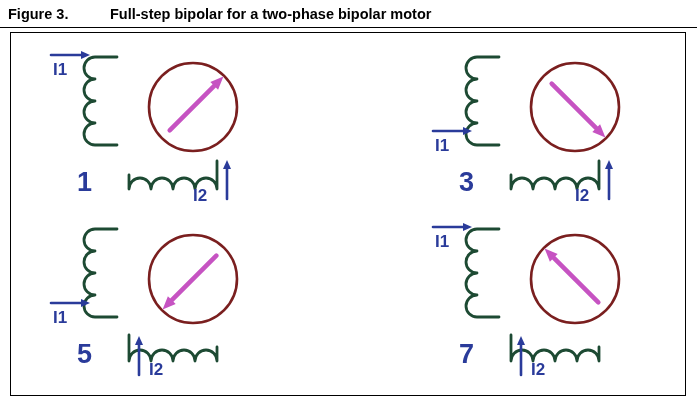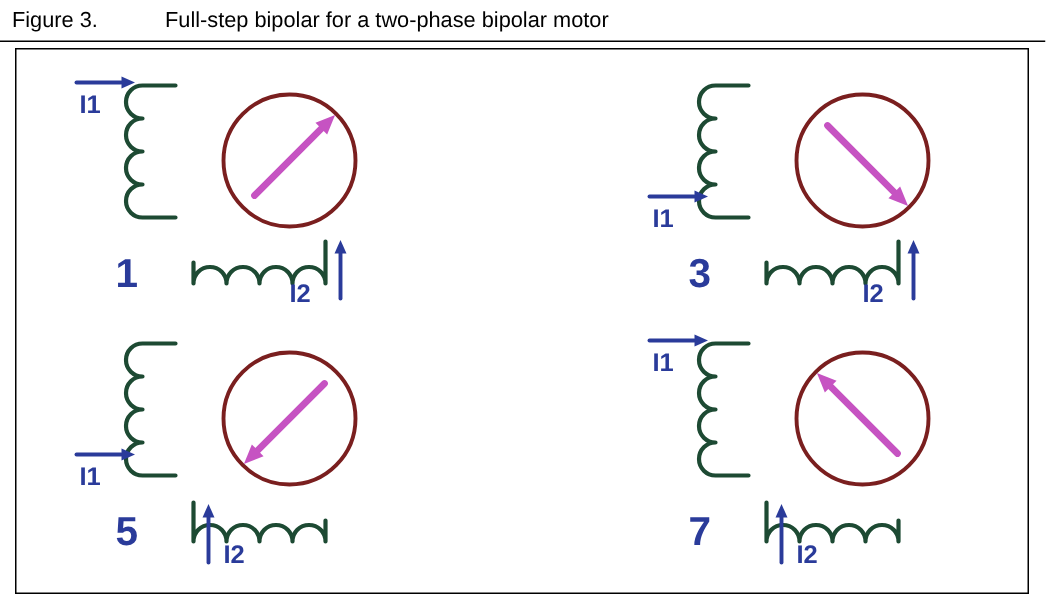--- a/index.html
+++ b/index.html
@@ -5,21 +5,21 @@
   html,body{margin:0;padding:0;}
   body{
     width:697px;height:406px;position:relative;overflow:hidden;
     background:#ffffff;
     font-family:"Liberation Sans", sans-serif;
   }
   .caption{
     display:flex;align-items:baseline;
     padding:6px 8px 5px 8px;
     border-bottom:1.5px solid #000;
-    font-weight:normal;font-size:14.5px;color:#000;
+    font-weight:bold;font-size:14.5px;color:#000;
   }
   .cap-label{flex:0 0 102px;}
   .cap-title{flex:1;}
   .figure-box{
     position:absolute;left:10px;top:32px;
     width:674px;height:362px;
     border:1.6px solid #000;
     overflow:hidden;
     background:#fff;
   }

